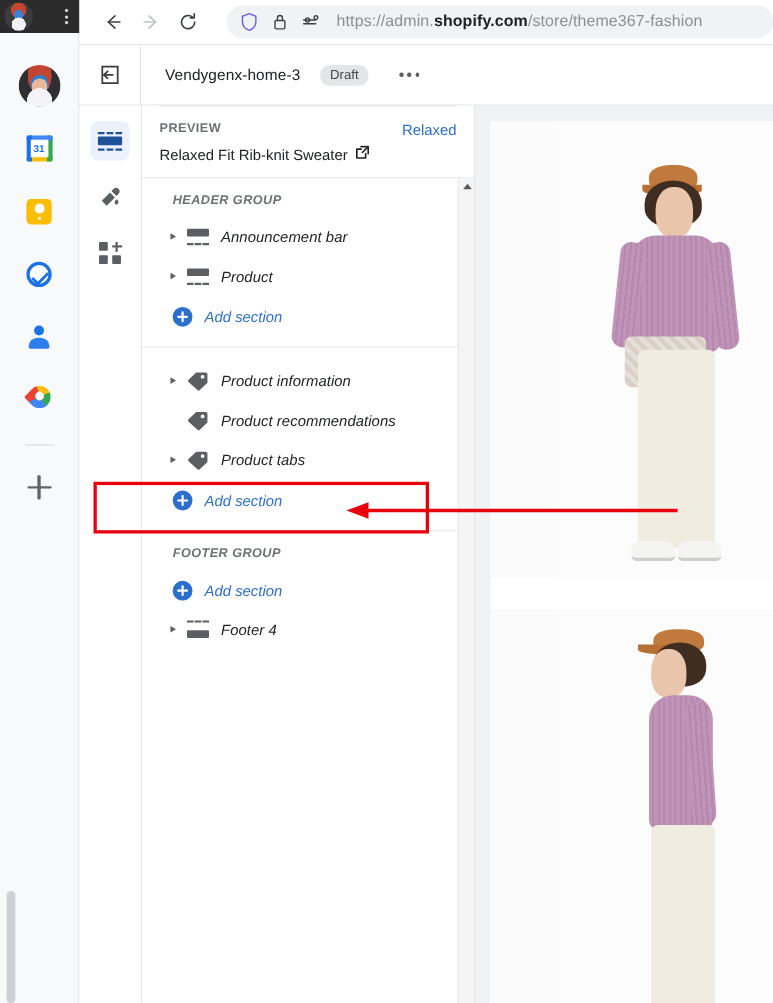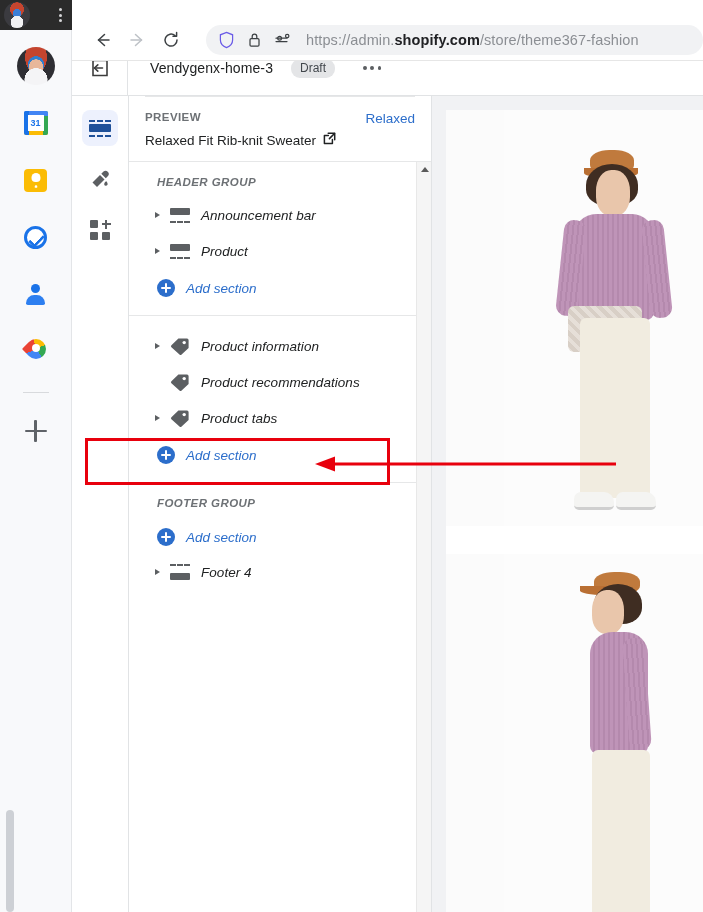--- a/index.html
+++ b/index.html
@@ -32,21 +32,21 @@
       radial-gradient(circle at 50% 28%, #c6452f 0 30%, transparent 31%),
       #3b3b40;
     background-size: cover;
   }
   .rail-topbar .tb-dots {
     display: flex; flex-direction: column; gap: 2.5px; align-items: center;
     padding-right: 4px;
   }
   .rail-topbar .tb-dots i { width: 3px; height: 3px; border-radius: 50%; background: #d6d6d8; display: block; }
 
-  .rail-body { width: 72px; flex: 1; padding-top: 16px; display: flex; flex-direction: column; align-items: center; }
+  .rail-body { width: 72px; flex: 1; padding-top: 28px; display: flex; flex-direction: column; align-items: center; }
   .rail-item {
     width: 40px; height: 40px; margin-bottom: 17px;
     display: flex; align-items: center; justify-content: center;
     border-radius: 50%;
   }
   .avatar-big {
     width: 38px; height: 38px; border-radius: 50%;
     background:
       radial-gradient(circle at 50% 86%, #f4f4f6 0 30%, transparent 31%),
       radial-gradient(ellipse at 50% 52%, #e8b79a 0 26%, transparent 27%),
@@ -96,21 +96,21 @@
 
   .rail-scrollbar {
     position: absolute; left: 6px; top: 810px; width: 8px; height: 102px;
     background: #cdd0d5; border-radius: 4px;
   }
 
   
   .browser-bar {
     position: absolute; left: 72px; top: 0; width: 631px; height: 41px;
     background: #ffffff; border-bottom: 1px solid #e6e6e6;
-    display: flex; align-items: center; z-index: 3; margin-top: 20px;
+    display: flex; align-items: center; z-index: 3;
   }
   .nav-btn { width: 34px; height: 34px; display:flex; align-items:center; justify-content:center; border-radius:50%; }
   .nav-btn:first-child { margin-left: 14px; }
   .nav-btn svg { display: block; }
   .omnibox {
     margin-left: 18px; flex: 1; height: 30px; background: #f1f2f4;
     border-radius: 15px; display: flex; align-items: center; padding: 0 0 0 12px;
     overflow: hidden; margin-right: 0;
   }
   .omni-icon { flex: none; display: flex; align-items: center; justify-content: center; margin-right: 12px; }

